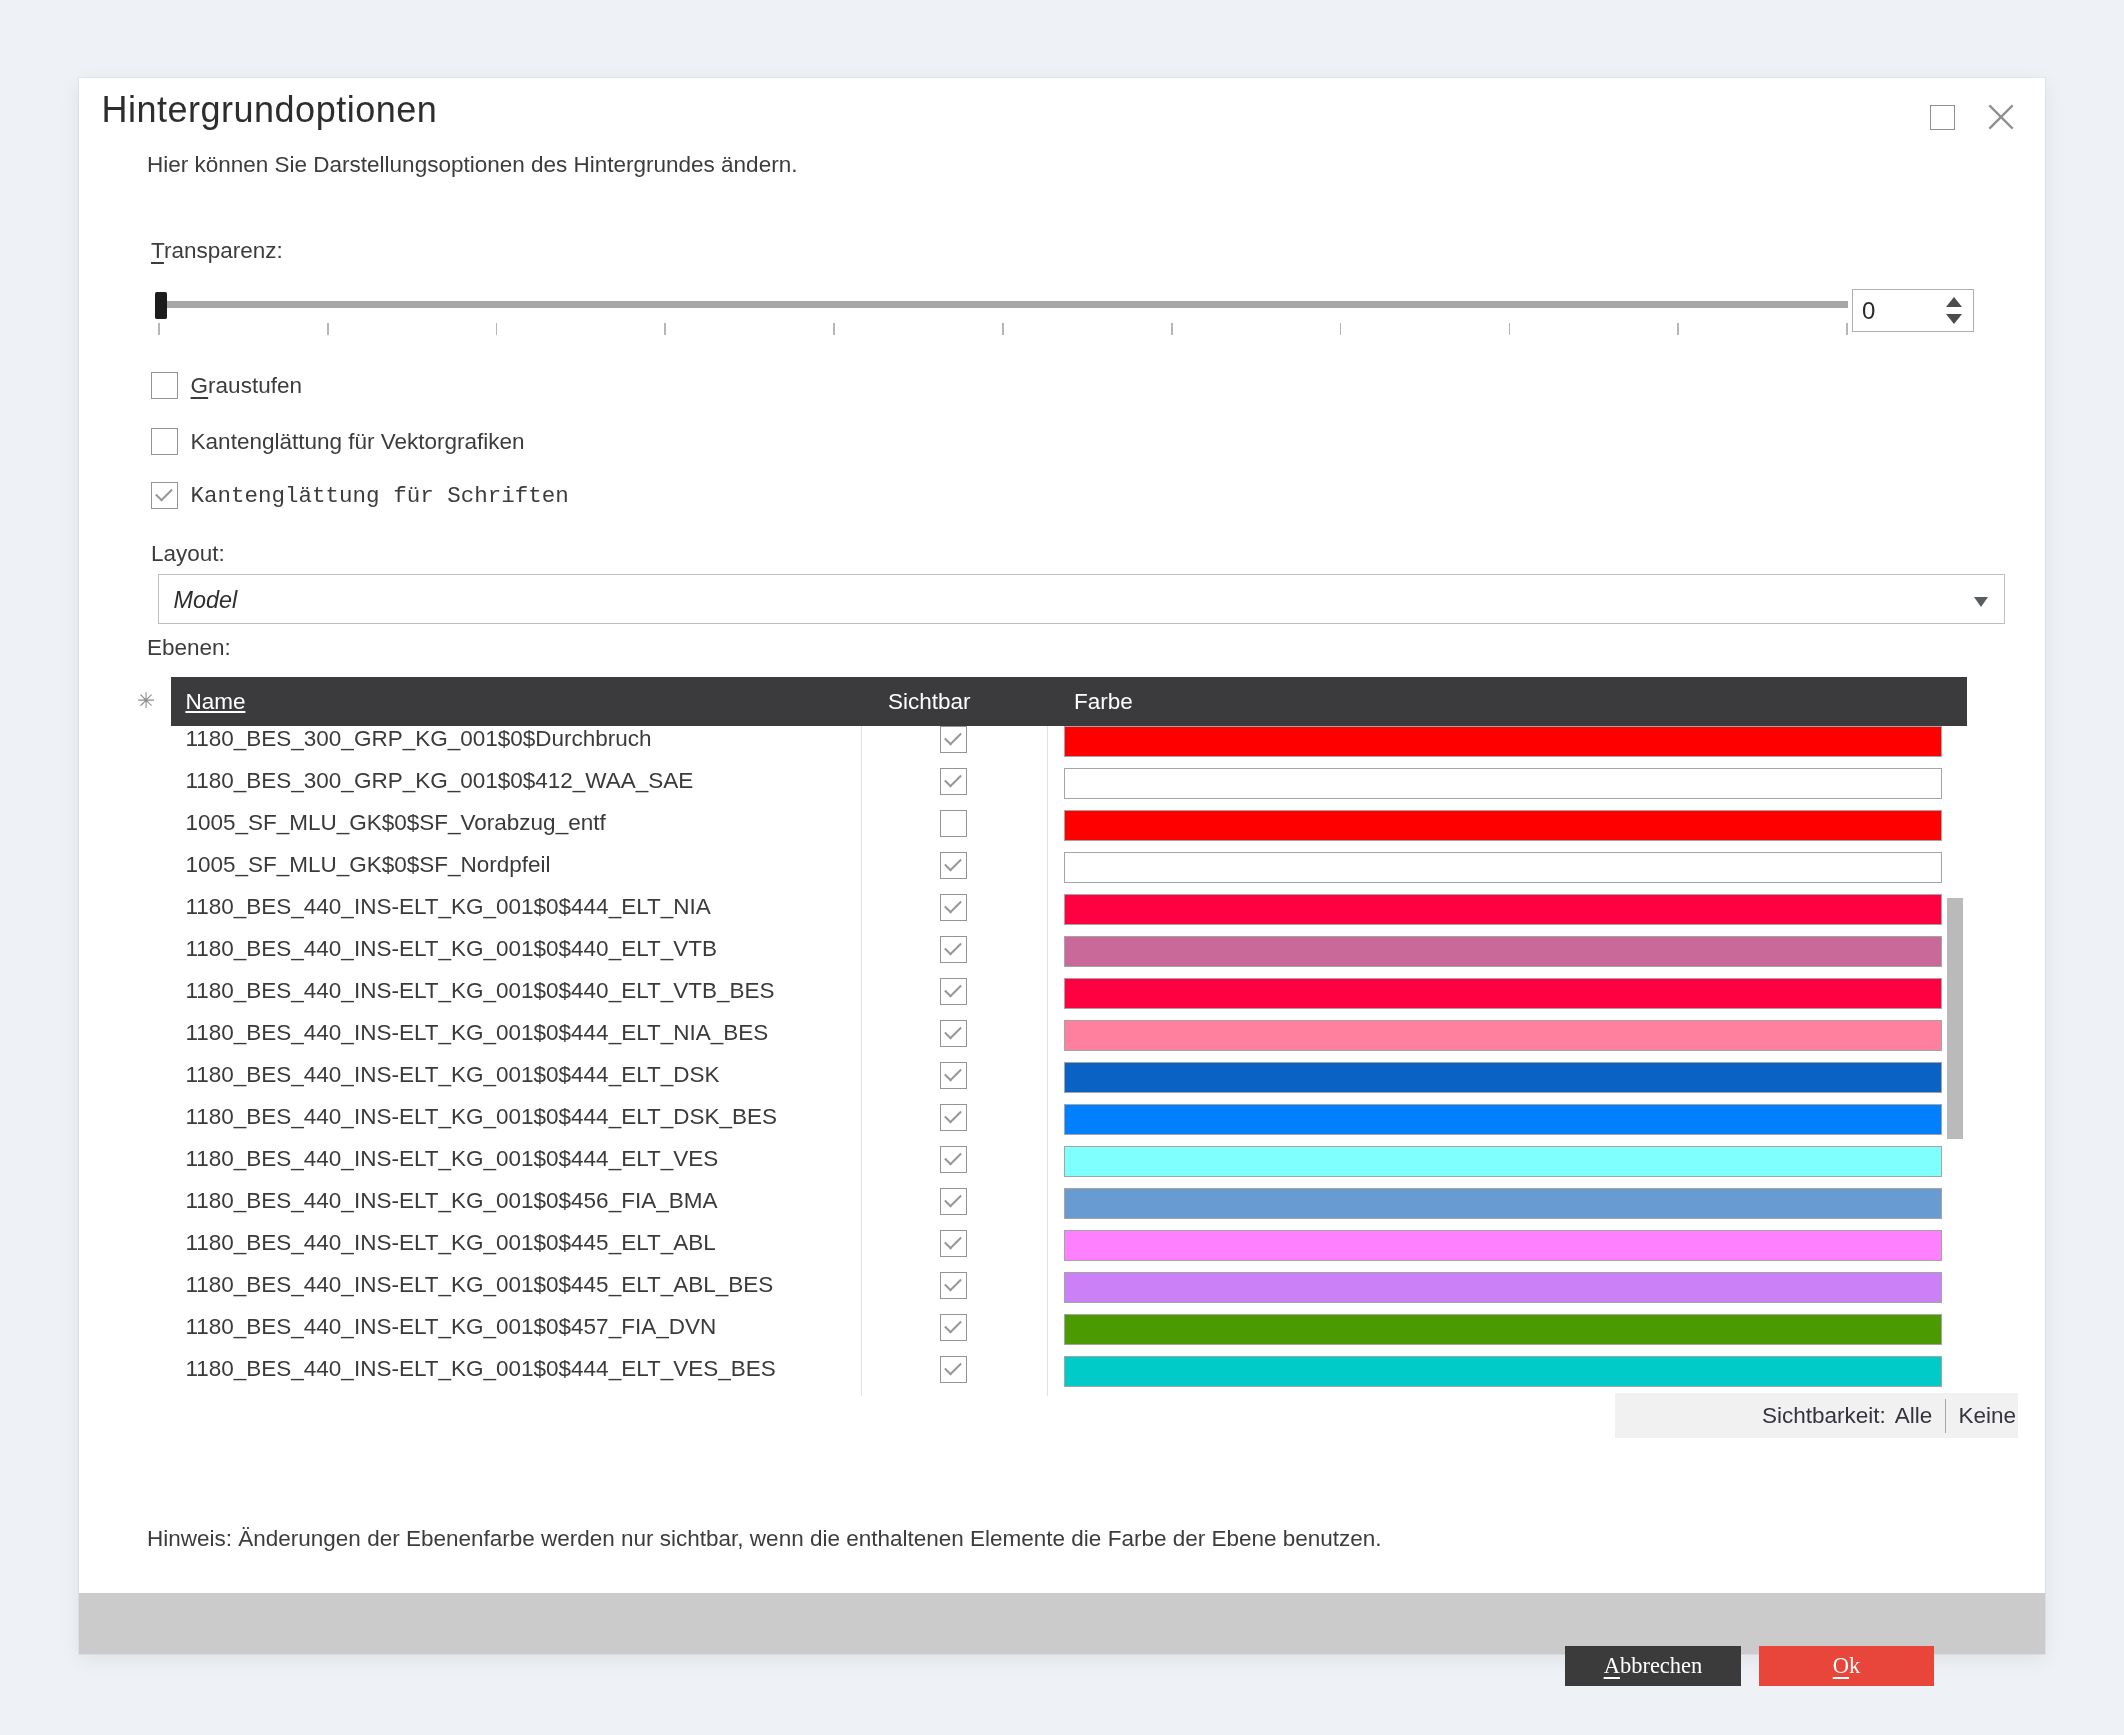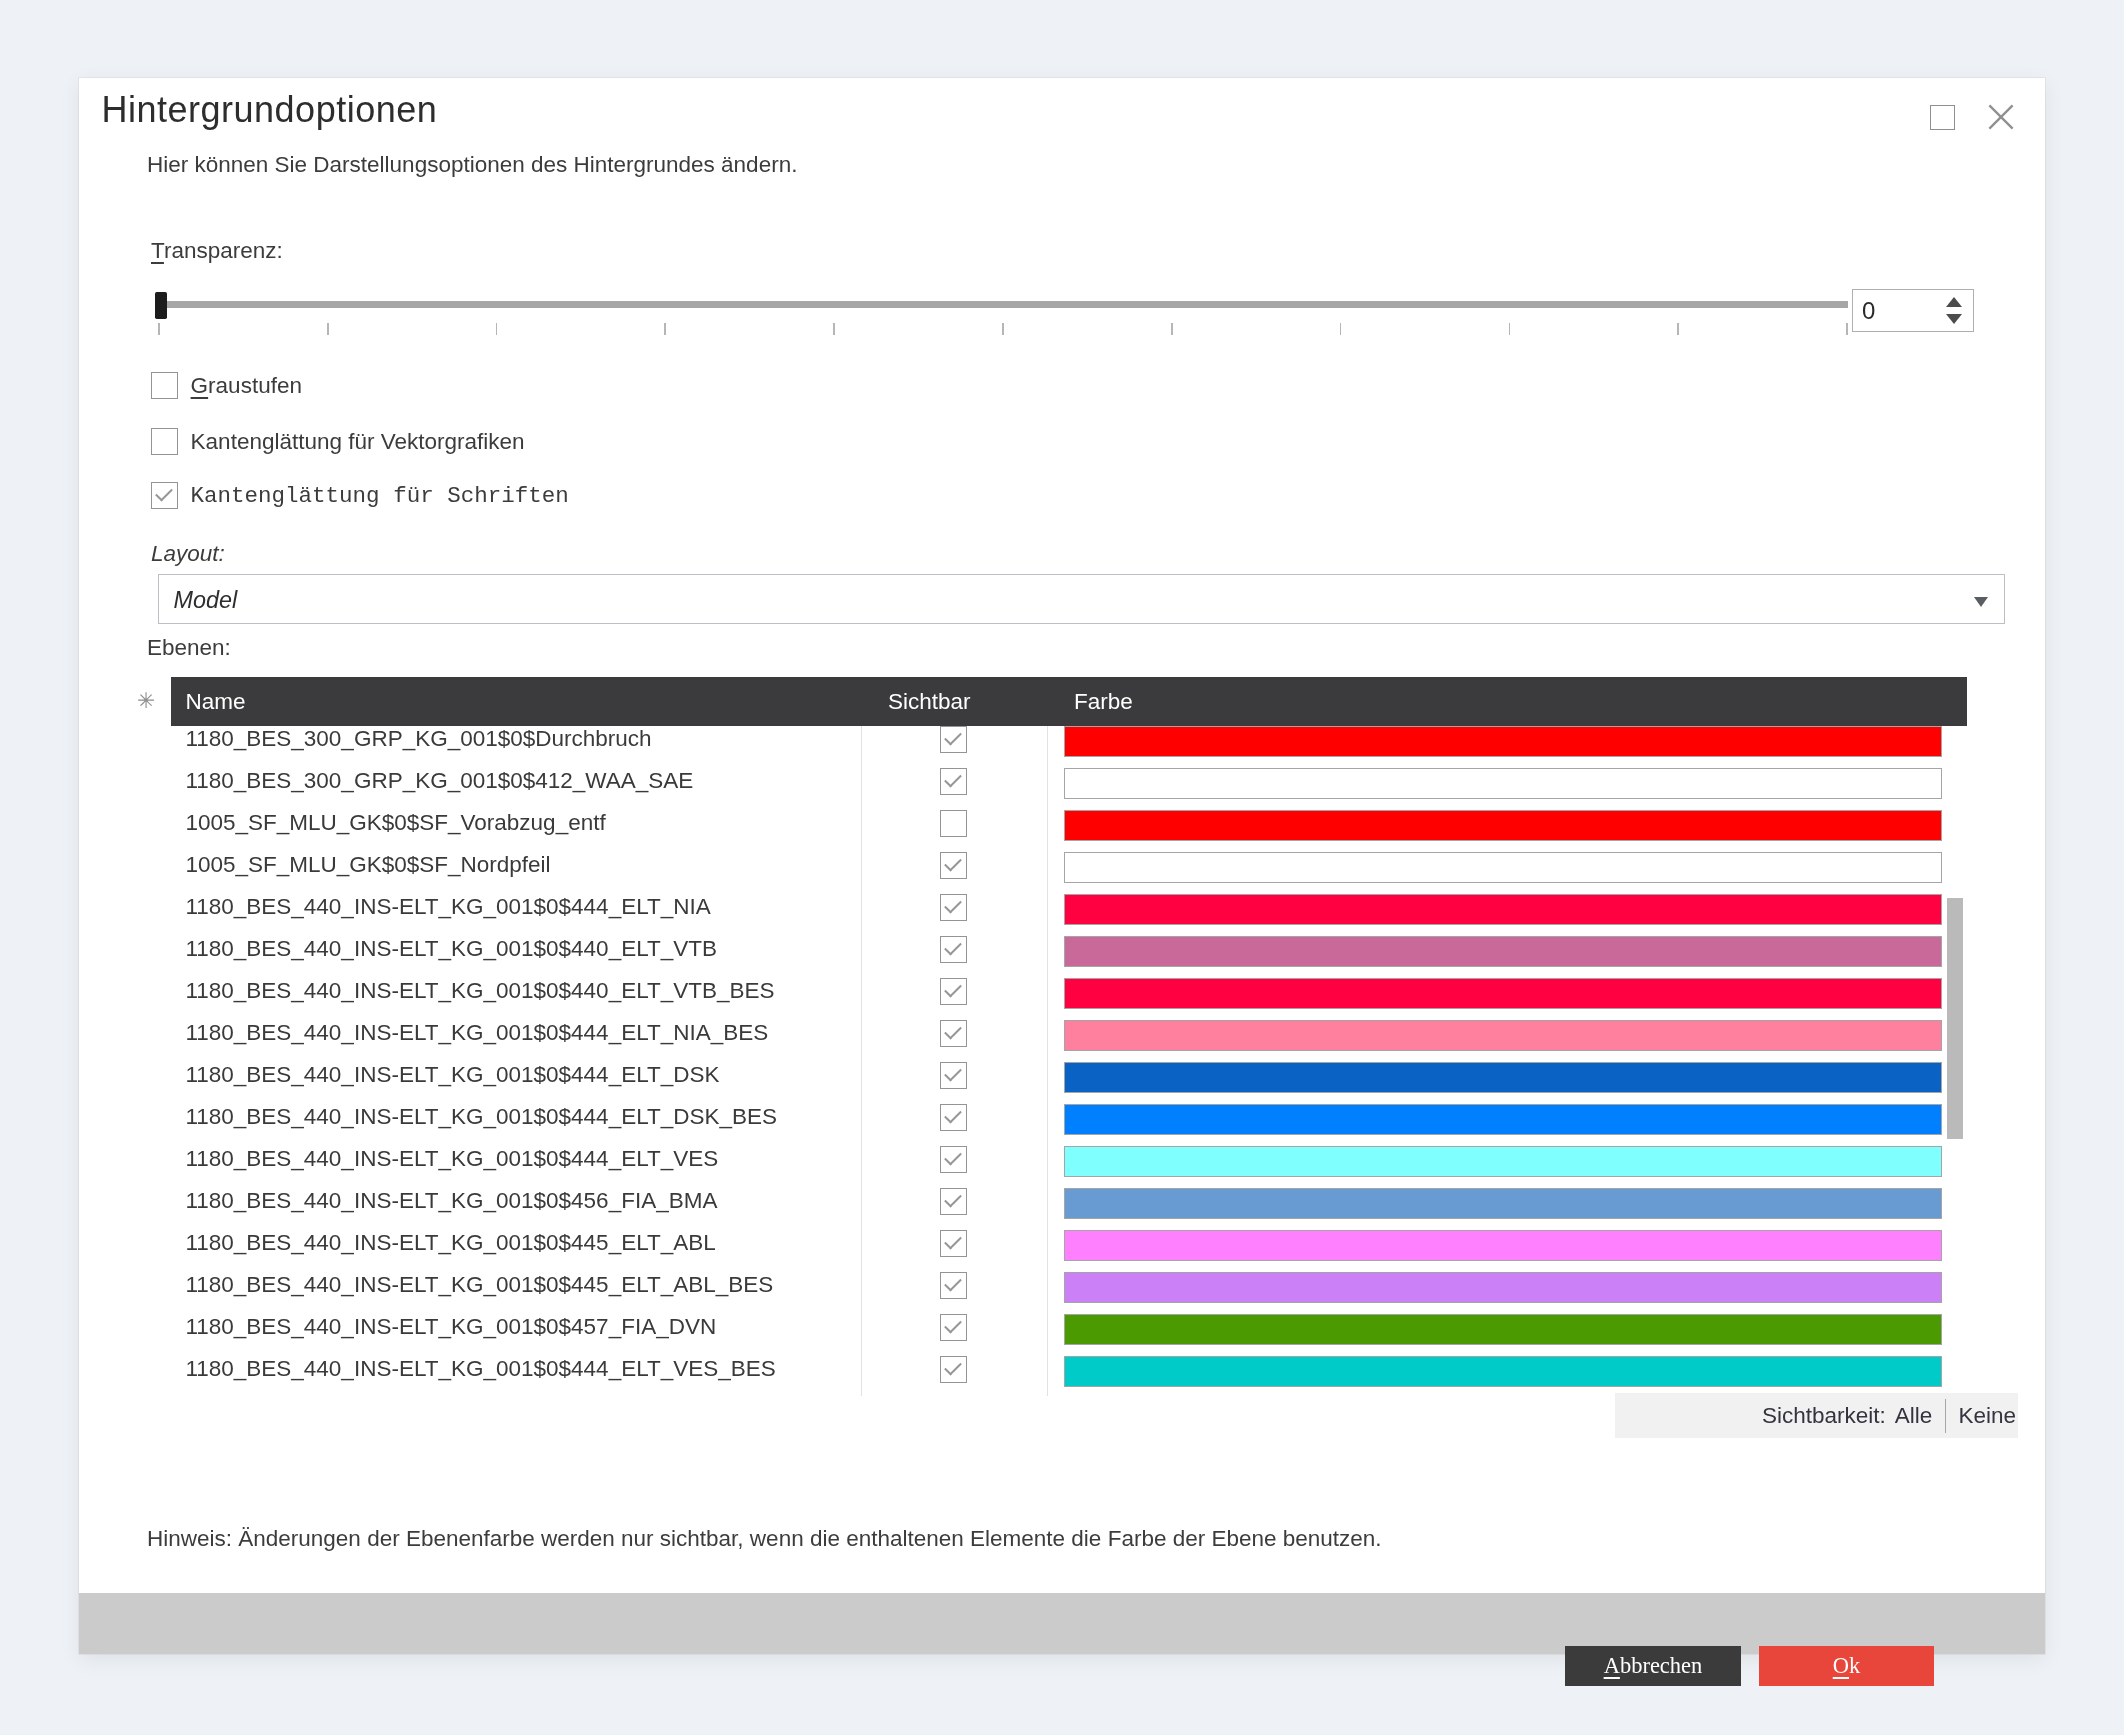--- a/index.html
+++ b/index.html
@@ -32,33 +32,33 @@
   .spin-btns { position:absolute; right:10.8px; top:0; height:100%; display:flex; flex-direction:column; justify-content:center; gap:7.2px; }
   .tri-up { width:0; height:0; border-left:8px solid transparent; border-right:8px solid transparent; border-bottom:10px solid #4c4c4c; cursor:pointer; }
   .tri-down { width:0; height:0; border-left:8px solid transparent; border-right:8px solid transparent; border-top:10px solid #4c4c4c; cursor:pointer; }
 
   .checkbox { width:27px; height:27px; border:1.8px solid #949494; background:#fff; position:relative; cursor:pointer; }
   .checkbox.checked::after { content:''; position:absolute; left:3.6px; top:5.4px; width:14.4px; height:7.2px;
        border-left:2.7px solid #979797; border-bottom:2.7px solid #979797; transform:rotate(-45deg); }
   .opt-row { display:flex; align-items:center; gap:12.6px; }
   .opt1 { left:72px; top:294px; } .opt2 { left:72px; top:350px; } .opt3 { left:72px; top:404px;font-family:Liberation Mono, monospace; }
 
-  .lbl-layout { left:72px; top:463px;font-style:italic; }
+  .lbl-layout { left:72px; top:463px; }
   .dropdown { left:79px; top:496px; width:1847px; height:50px; border:0.9px solid #bcc0c5; background:#fff; cursor:pointer; }
   .dropdown-value { position:absolute; left:14.4px; top:11.7px; font-size:23.4px; color:#2e2e2e;font-style:italic; }
   .dropdown-caret { position:absolute; right:16px; top:21.6px; width:0; height:0;
        border-left:7.2px solid transparent; border-right:7.2px solid transparent; border-top:10px solid #5a5e63; }
 
   .lbl-ebenen { left:68px; top:557px; }
   .asterisk-icon { left:58px; top:610px; font-size:21.6px; color:#8d8d8d; }
   .asterisk-icon::before { content:'✳'; }
 
   .table { left:92px; top:599px; width:1796px; }
   .thead { display:flex; height:49px; background:#3b3b3d; color:#ffffff; font-size:22.5px; align-items:center; }
-  .th-name { width:690px; padding-left:14.4px; }
+  .th-name { width:690px; padding-left:14.4px;text-decoration:underline; }
   .th-visible { width:185px; padding-left:27px; }
   .th-color { width:920px; padding-left:28px; }
   .tbody { position:relative; }
   .row { display:flex; height:42px; align-items:flex-start; }
   .cell-name { width:690px; padding-left:14.4px; font-size:22.5px; color:#3a3a3a; white-space:nowrap; overflow:hidden; }
   .cell-visible { width:185px; display:flex; justify-content:center; }
   .cell-color { width:920px; }
   .swatch { margin-left:18px; width:878px; height:31px; border:1.8px solid #a5a5a5; }
   .col-line { position:absolute; top:0; width:0.9px; background:#e2e2e2; }
   .col-line.c1 { left:690px; } .col-line.c2 { left:876px; }

